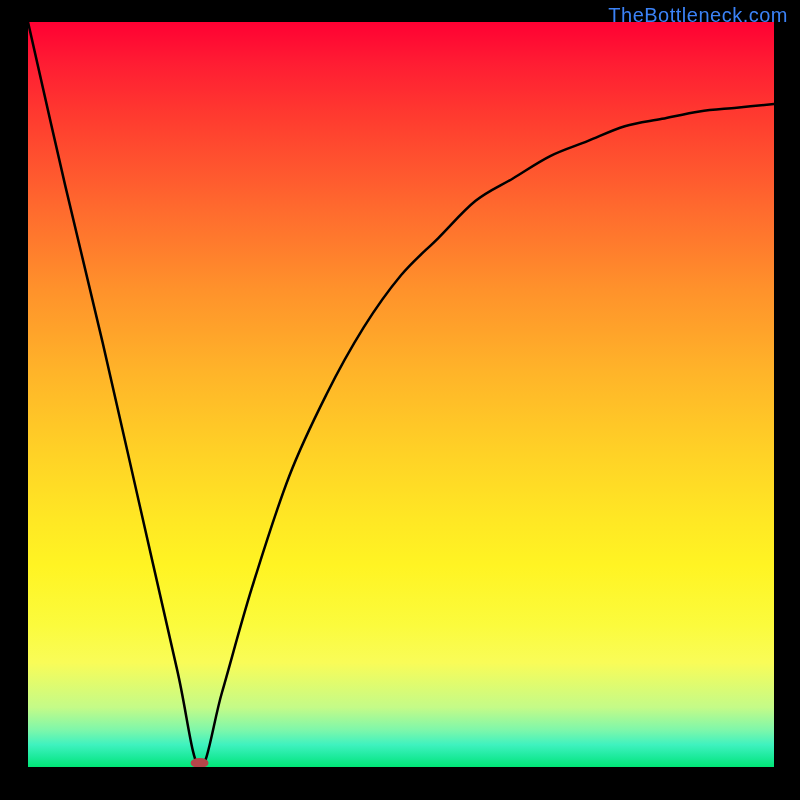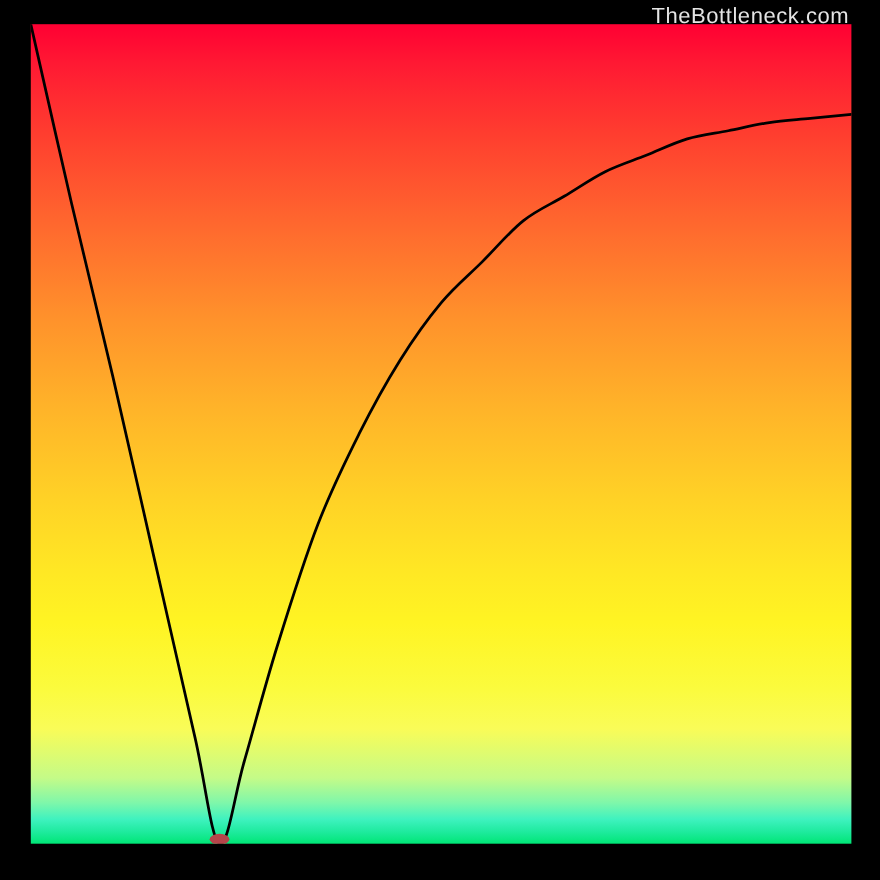--- a/index.html
+++ b/index.html
@@ -7,22 +7,22 @@
     width: 800px;
     height: 800px;
     background: #000000;
     position: relative;
     font-family: Arial, Helvetica, sans-serif;
     overflow: hidden;
   }
   .watermark {
     position: absolute;
     top: 4px;
-    right: 28px;
-    color: #e5e5e5;
+    right: 12px;
+    color: #3b82f6;
     font-size: 20px;
     letter-spacing: 0.5px;
     z-index: 20;
   }
   .plot {
     position: absolute;
     left: 28px;
     top: 22px;
     width: 746px;
     height: 745px;

